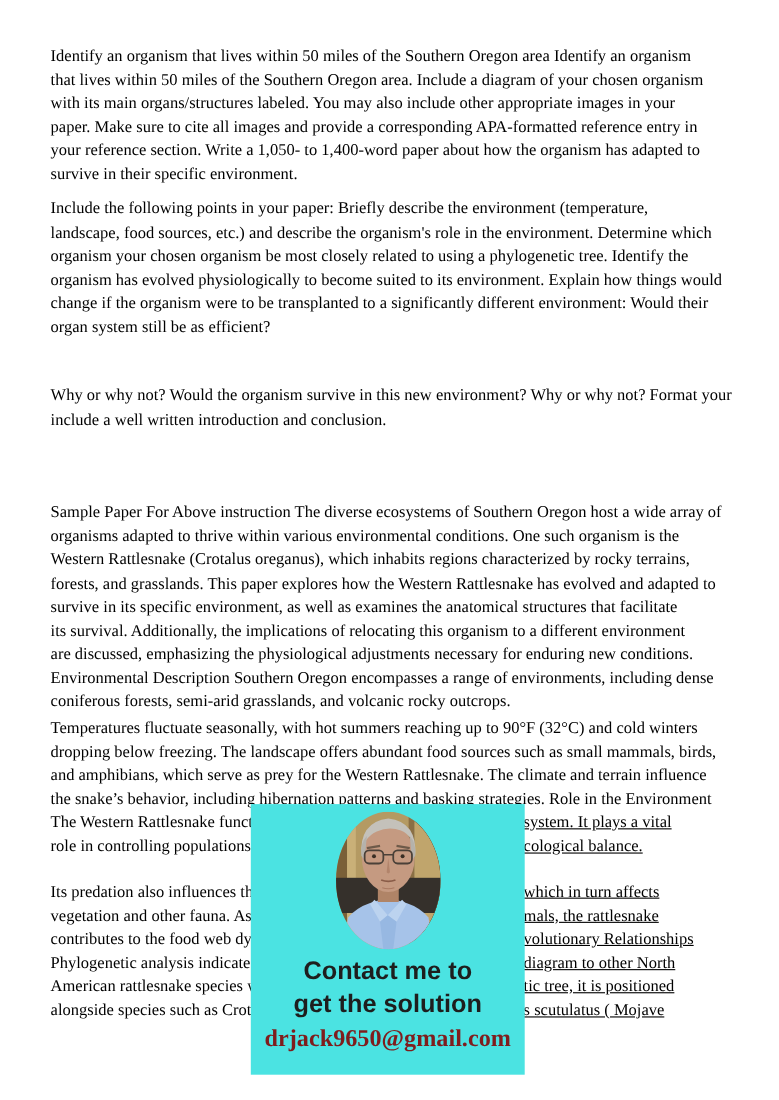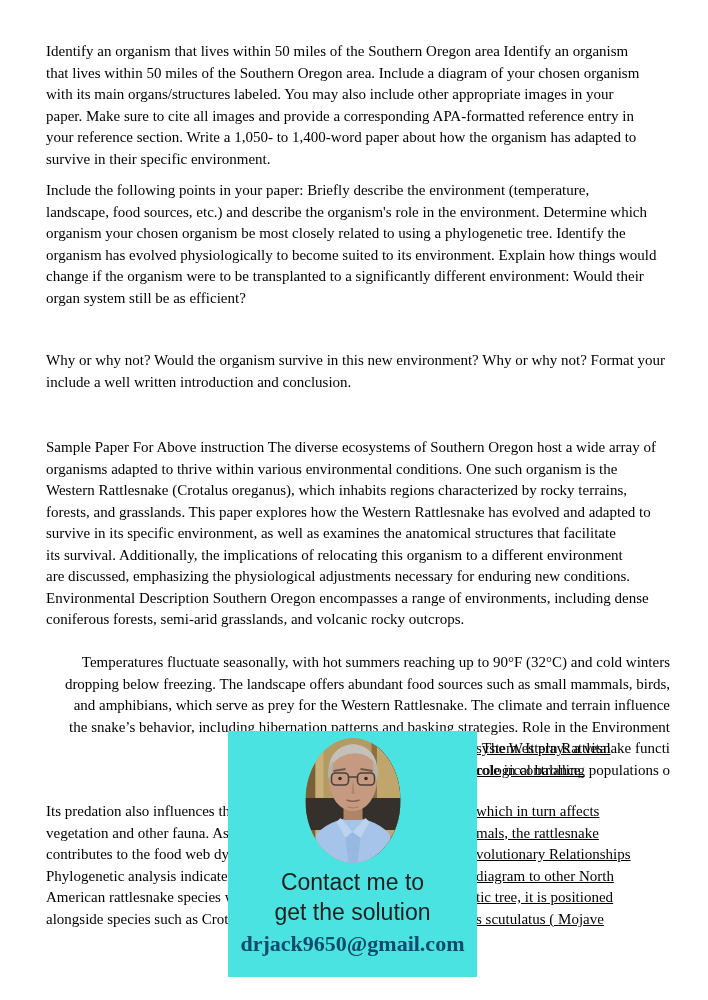--- a/index.html
+++ b/index.html
@@ -23,21 +23,21 @@
     position:absolute;left:228px;top:731px;width:249px;height:246px;
     z-index:10;text-align:center;
   }
   .photo-wrap{
     position:absolute;left:50%;top:7px;transform:translateX(-50%);
     width:95px;height:125px;
   }
   .headline{
     position:absolute;top:136px;left:0;right:0;
     font-family:"Liberation Sans", sans-serif;
-    font-weight:normal;font-size:23px;line-height:30px;
+    font-weight:bold;font-size:23px;line-height:30px;
   }
   .email{
     position:absolute;top:199px;left:0;right:0;
     font-family:"Liberation Serif", serif;
     font-weight:bold;font-size:22px;line-height:28px;
   }
 </style>
 </head>
 <body style="background: rgb(255, 255, 255);">
 
@@ -57,32 +57,32 @@
         <div class="line">landscape, food sources, etc.) and describe the organism's role in the environment. Determine which</div>
         <div class="line">organism your chosen organism be most closely related to using a phylogenetic tree. Identify the</div>
         <div class="line">organism has evolved physiologically to become suited to its environment. Explain how things would</div>
         <div class="line">change if the organism were to be transplanted to a significantly different environment: Would their</div>
         <div class="line">organ system still be as efficient?</div>
       </div>
       <div class="para" style="top: 350px;">
         <div class="line">Why or why not? Would the organism survive in this new environment? Why or why not? Format your</div>
         <div class="line">include a well written introduction and conclusion.</div>
       </div>
-      <div class="para" style="top: 437px;">
+      <div class="para" style="top: 456px;">
         <div class="line">Sample Paper For Above instruction The diverse ecosystems of Southern Oregon host a wide array of</div>
         <div class="line">organisms adapted to thrive within various environmental conditions. One such organism is the</div>
         <div class="line">Western Rattlesnake (Crotalus oreganus), which inhabits regions characterized by rocky terrains,</div>
         <div class="line">forests, and grasslands. This paper explores how the Western Rattlesnake has evolved and adapted to</div>
         <div class="line">survive in its specific environment, as well as examines the anatomical structures that facilitate</div>
         <div class="line">its survival. Additionally, the implications of relocating this organism to a different environment</div>
         <div class="line">are discussed, emphasizing the physiological adjustments necessary for enduring new conditions.</div>
         <div class="line">Environmental Description Southern Oregon encompasses a range of environments, including dense</div>
         <div class="line">coniferous forests, semi-arid grasslands, and volcanic rocky outcrops.</div>
       </div>
-      <div class="para" style="top: 652px; text-align: right;">
+      <div class="para" style="top: 652px;">
         <div class="line">Temperatures fluctuate seasonally, with hot summers reaching up to 90°F (32°C) and cold winters</div>
         <div class="line">dropping below freezing. The landscape offers abundant food sources such as small mammals, birds,</div>
         <div class="line">and amphibians, which serve as prey for the Western Rattlesnake. The climate and terrain influence</div>
         <div class="line">the snake’s behavior, including hibernation patterns and basking strategies. Role in the Environment</div>
         <div class="line"><span class="frag-left">The Western Rattlesnake functi</span><span class="frag-right">system. It plays a vital</span></div>
         <div class="line"><span class="frag-left">role in controlling populations o</span><span class="frag-right">cological balance.</span></div>
       </div>
       <div class="para" style="top: 801px;">
         <div class="line"><span class="frag-left">Its predation also influences the</span><span class="frag-right">which in turn affects</span></div>
         <div class="line"><span class="frag-left">vegetation and other fauna. As a</span><span class="frag-right">mals, the rattlesnake</span></div>
@@ -128,16 +128,16 @@
           <path d="M47.5,42 L46,55 Q47.5,57 49,55 Z" fill="#b2846b"></path>
           <path d="M41,62 Q47.5,64.5 54,62" stroke="#8a5c48" stroke-width="1.6" fill="none"></path>
           <path d="M42,69 Q47.5,71 53,69" stroke="#ab7a62" stroke-width="1" fill="none"></path>
         </g>
       </svg>
     </div>
     <div class="headline" style="color: rgb(30, 30, 30);">
       <div>Contact me to</div>
       <div>get the solution</div>
     </div>
-    <div class="email" style="color: #0c4a6e;">drjack9650@gmail.com</div>
+    <div class="email" style="color: #7f1d1d;">drjack9650@gmail.com</div>
   </div>
 
 </div>
 
 </body></html>

